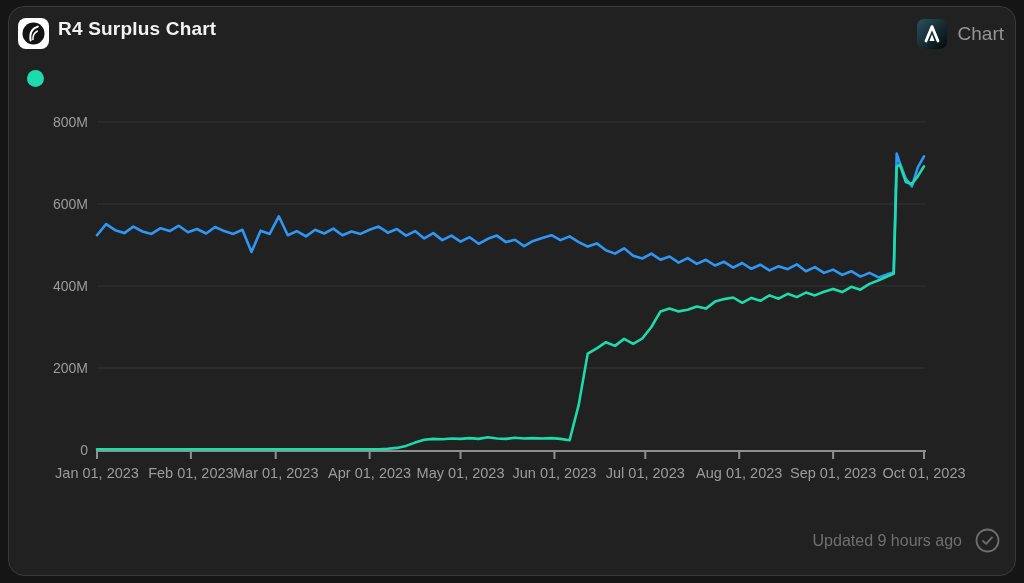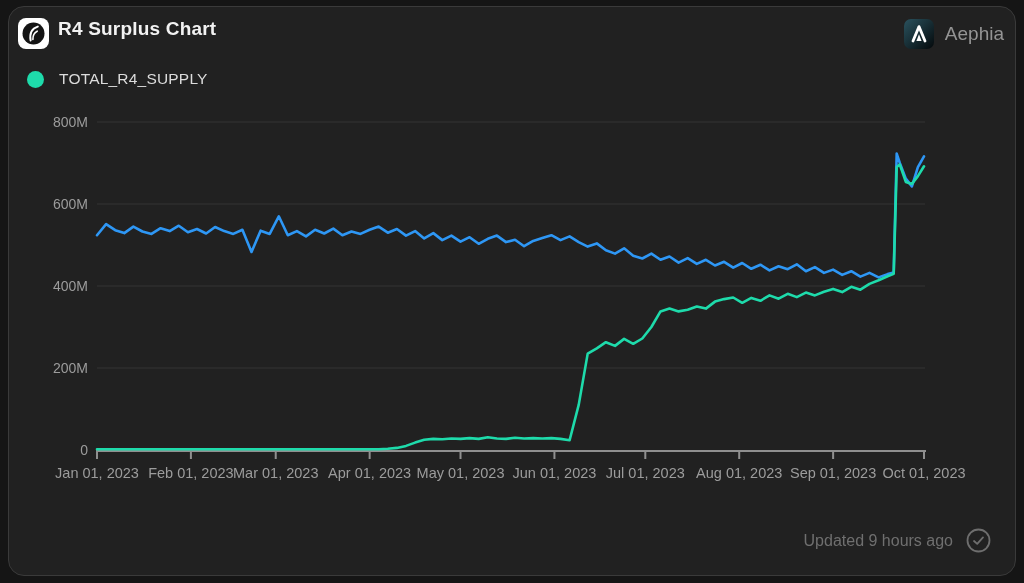--- a/index.html
+++ b/index.html
@@ -13,21 +13,21 @@
   .title { color:#f2f2f2; font-size:19px; font-weight:700; letter-spacing:.2px; }
   .brand { position:absolute; top:19px; right:20px; display:flex;
            align-items:center; gap:11px; }
   .brand-name { color:#949494; font-size:19px; font-weight:500; }
   .legend { position:absolute; left:27px; top:70px; display:flex; gap:36px;
             align-items:center; }
   .legend-item { display:flex; align-items:center; gap:15px; }
   .legend-dot { width:17px; height:17px; border-radius:50%; }
   .legend-label { color:#dcdcdc; font-size:15.5px; letter-spacing:.2px; }
   #chart { position:absolute; left:0; top:0; width:1024px; height:583px; }
-  .footer { position:absolute; top:528px; right:33px; display:flex;
+  .footer { position:absolute; top:528px; right:24px; display:flex;
             align-items:center; gap:13px; }
   .updated-text { color:#6f6f6f; font-size:16px; }
 </style>
 </head>
 <body>
 
 <div class="card"></div>
 
 <div class="app-logo">
   <svg width="31" height="31" viewBox="0 0 31 31">
@@ -49,27 +49,26 @@
         <linearGradient id="ag" x1="0" y1="0" x2="1" y2="1">
           <stop offset="0" stop-color="#2a525e"></stop>
           <stop offset="1" stop-color="#04090b"></stop>
         </linearGradient>
       </defs>
       <rect width="30" height="30" rx="7" fill="url(#ag)"></rect>
       <path d="M9 22 L15 7.6 L21 22" stroke="#ffffff" stroke-width="2.8" fill="none" stroke-linecap="round" stroke-linejoin="round"></path>
       <path d="M15 15.2 L17.6 22 L12.4 22 Z" fill="#ffffff"></path>
     </svg>
   </span>
-  <span class="brand-name">Aephia</span>
+  <span class="brand-name">Chart</span>
 </div>
 
 <div class="legend">
   <div class="legend-item">
     <span class="legend-dot" style="background: rgb(30, 219, 171);"></span>
-    <span class="legend-label">TOTAL_R4_SUPPLY</span>
   </div>
 </div>
 
 <svg id="chart" viewBox="0 0 1024 583">
     <text x="88" y="450" fill="#9c9c9c" font-size="14" text-anchor="end" dominant-baseline="central">0</text>
     <line x1="97" x2="925" y1="368" y2="368" stroke="#343434" stroke-width="1"></line>
     <text x="88" y="368" fill="#9c9c9c" font-size="14" text-anchor="end" dominant-baseline="central">200M</text>
     <line x1="97" x2="925" y1="286" y2="286" stroke="#343434" stroke-width="1"></line>
     <text x="88" y="286" fill="#9c9c9c" font-size="14" text-anchor="end" dominant-baseline="central">400M</text>
     <line x1="97" x2="925" y1="204" y2="204" stroke="#343434" stroke-width="1"></line>

